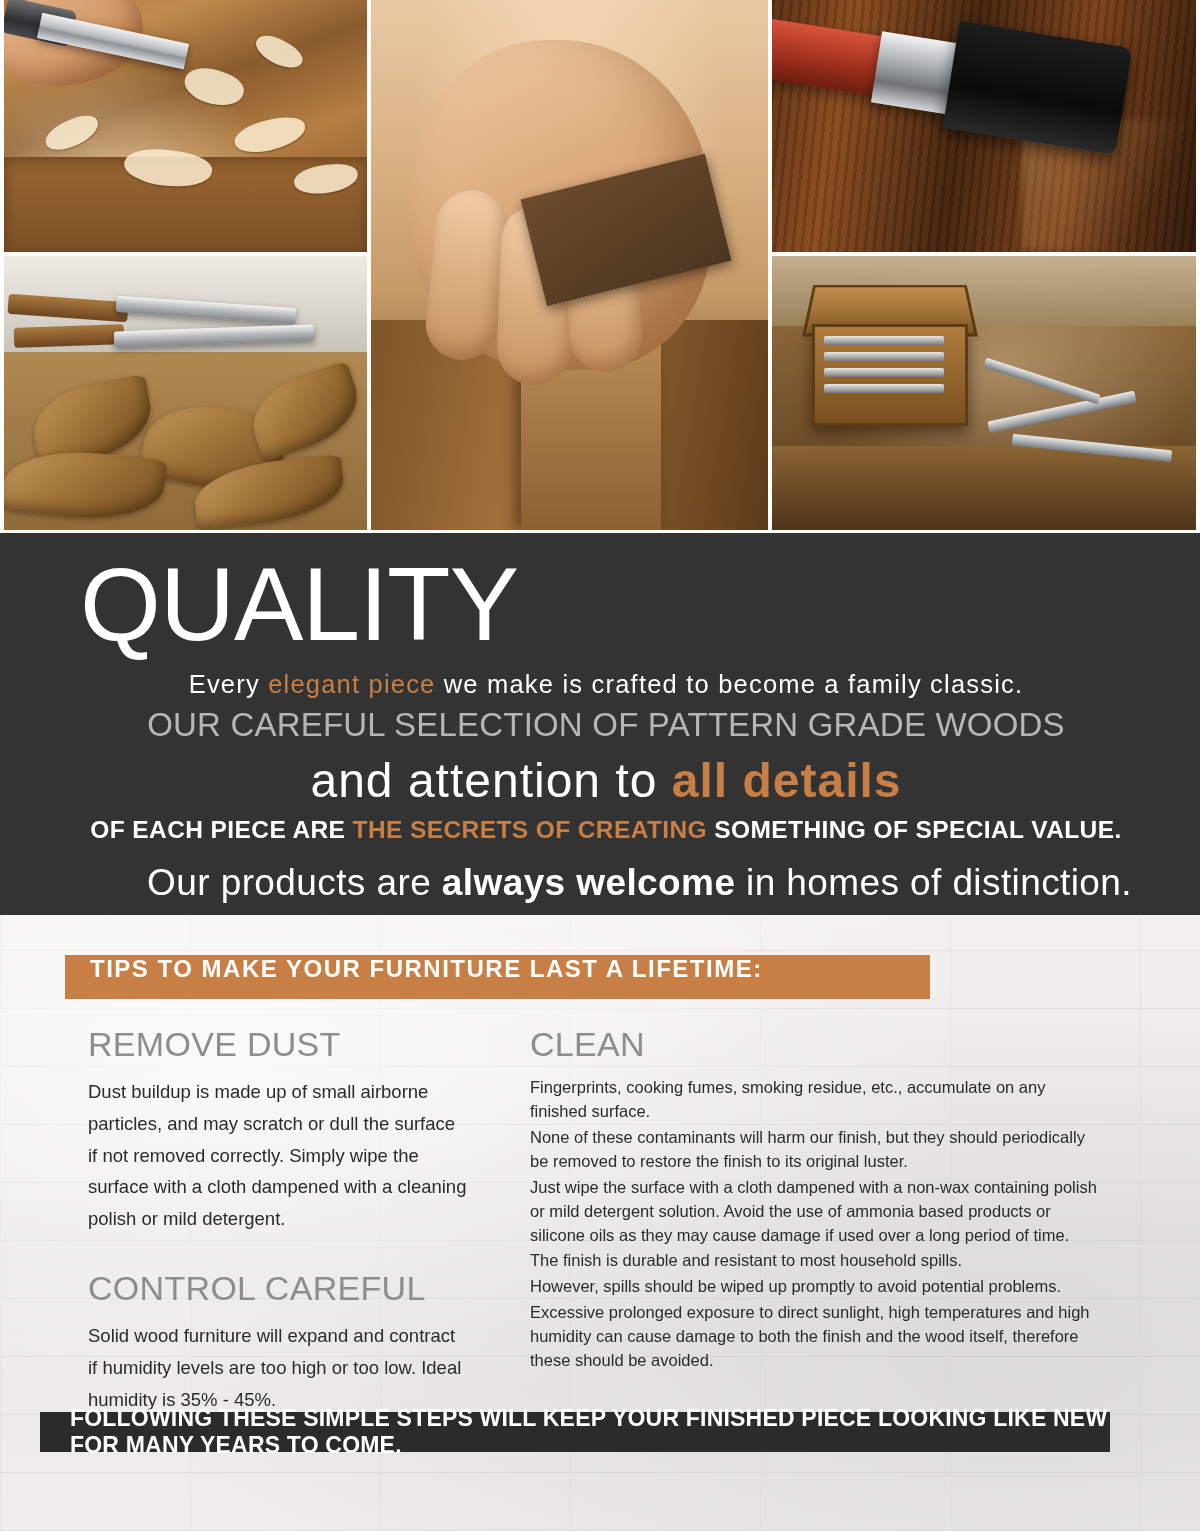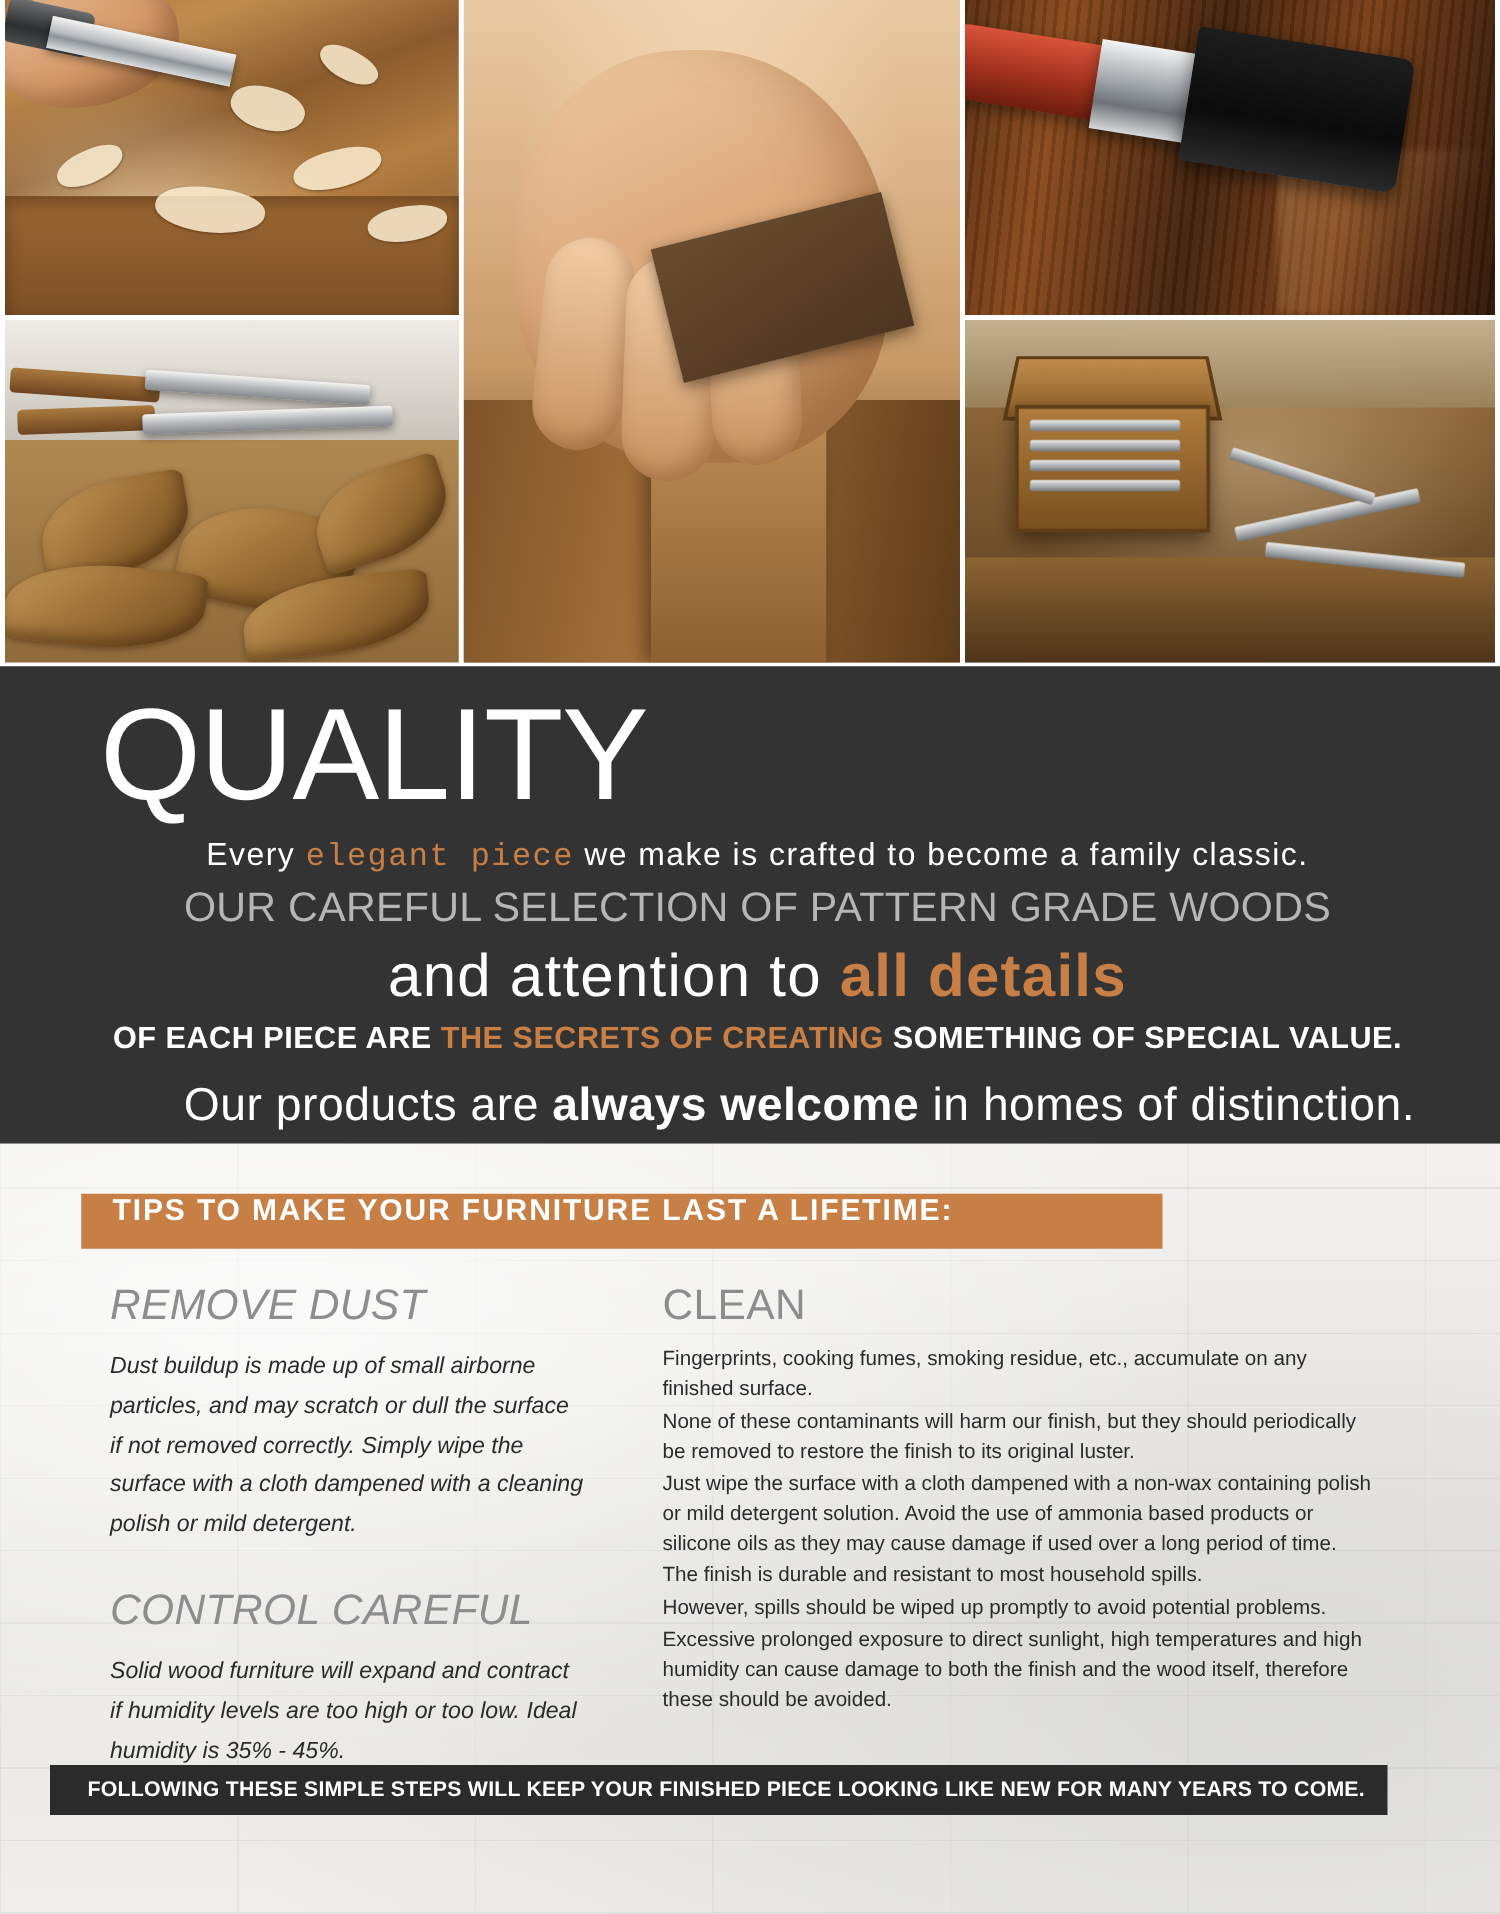--- a/index.html
+++ b/index.html
@@ -223,21 +223,21 @@
     letter-spacing: .5px;
   }
 
   .line2 {
     margin-top: 16px;
     font-size: 25.5px;
     letter-spacing: 1.2px;
     color: #ffffff;
     text-align: center;
   }
-  .line2 .accent { color: #c87f45; font-family: Liberation Mono, monospace; }
+  .line2 .accent { color: #c87f45; }
 
   .line3 {
     margin-top: 7px;
     font-size: 33px;
     color: #b6b6b6;
     letter-spacing: .2px;
     text-align: center;
   }
 
   .line4 {
@@ -304,21 +304,21 @@
     padding-left: 25px;
   }
 
   .cols {
     position: absolute;
     left: 88px; top: 110px;
     width: 1030px;
     display: flex;
     gap: 62px;
   }
-  .col-left { width: 380px; font-style: italic; }
+  .col-left { width: 380px; }
   .col-right { width: 575px; }
 
   .tip-title {
     font-size: 34px;
     color: #8d8d8d;
     letter-spacing: .3px;
     margin: 0 0 12px 0;
     font-weight: 400;
   }
   .tip-body {
@@ -348,21 +348,21 @@
     position: absolute;
     left: 40px; top: 497px;
     width: 1070px;
     height: 40px;
     background: #2b2b2b;
     display: flex;
     align-items: center;
   }
   .footer-bar span {
     color: #ffffff;
-    font-size: 17px;
+    font-size: 23px;
     font-weight: 700;
     letter-spacing: .2px;
     padding-left: 30px;
   }
 </style>
 </head>
 <body>
 
 <div class="page">
 

